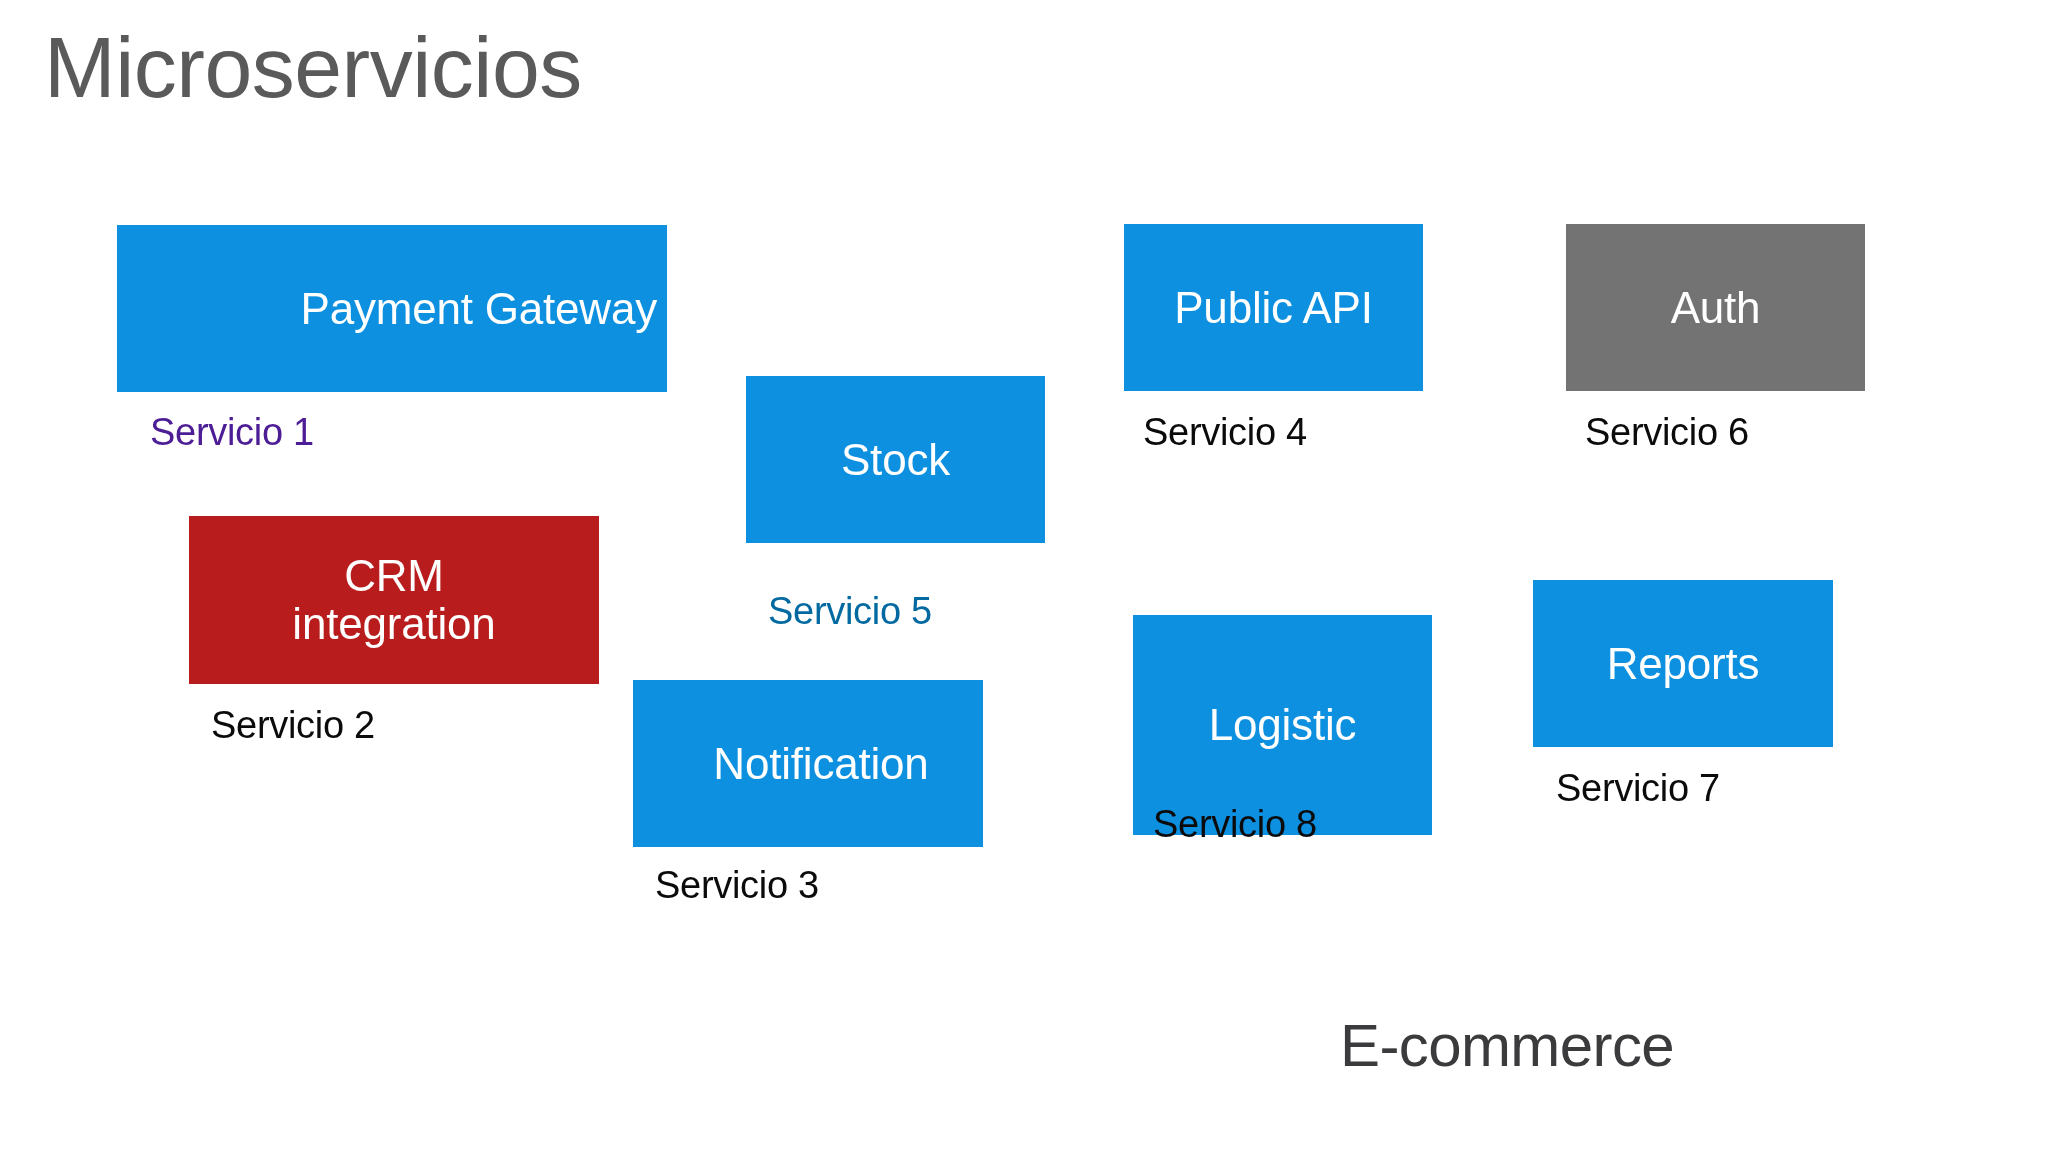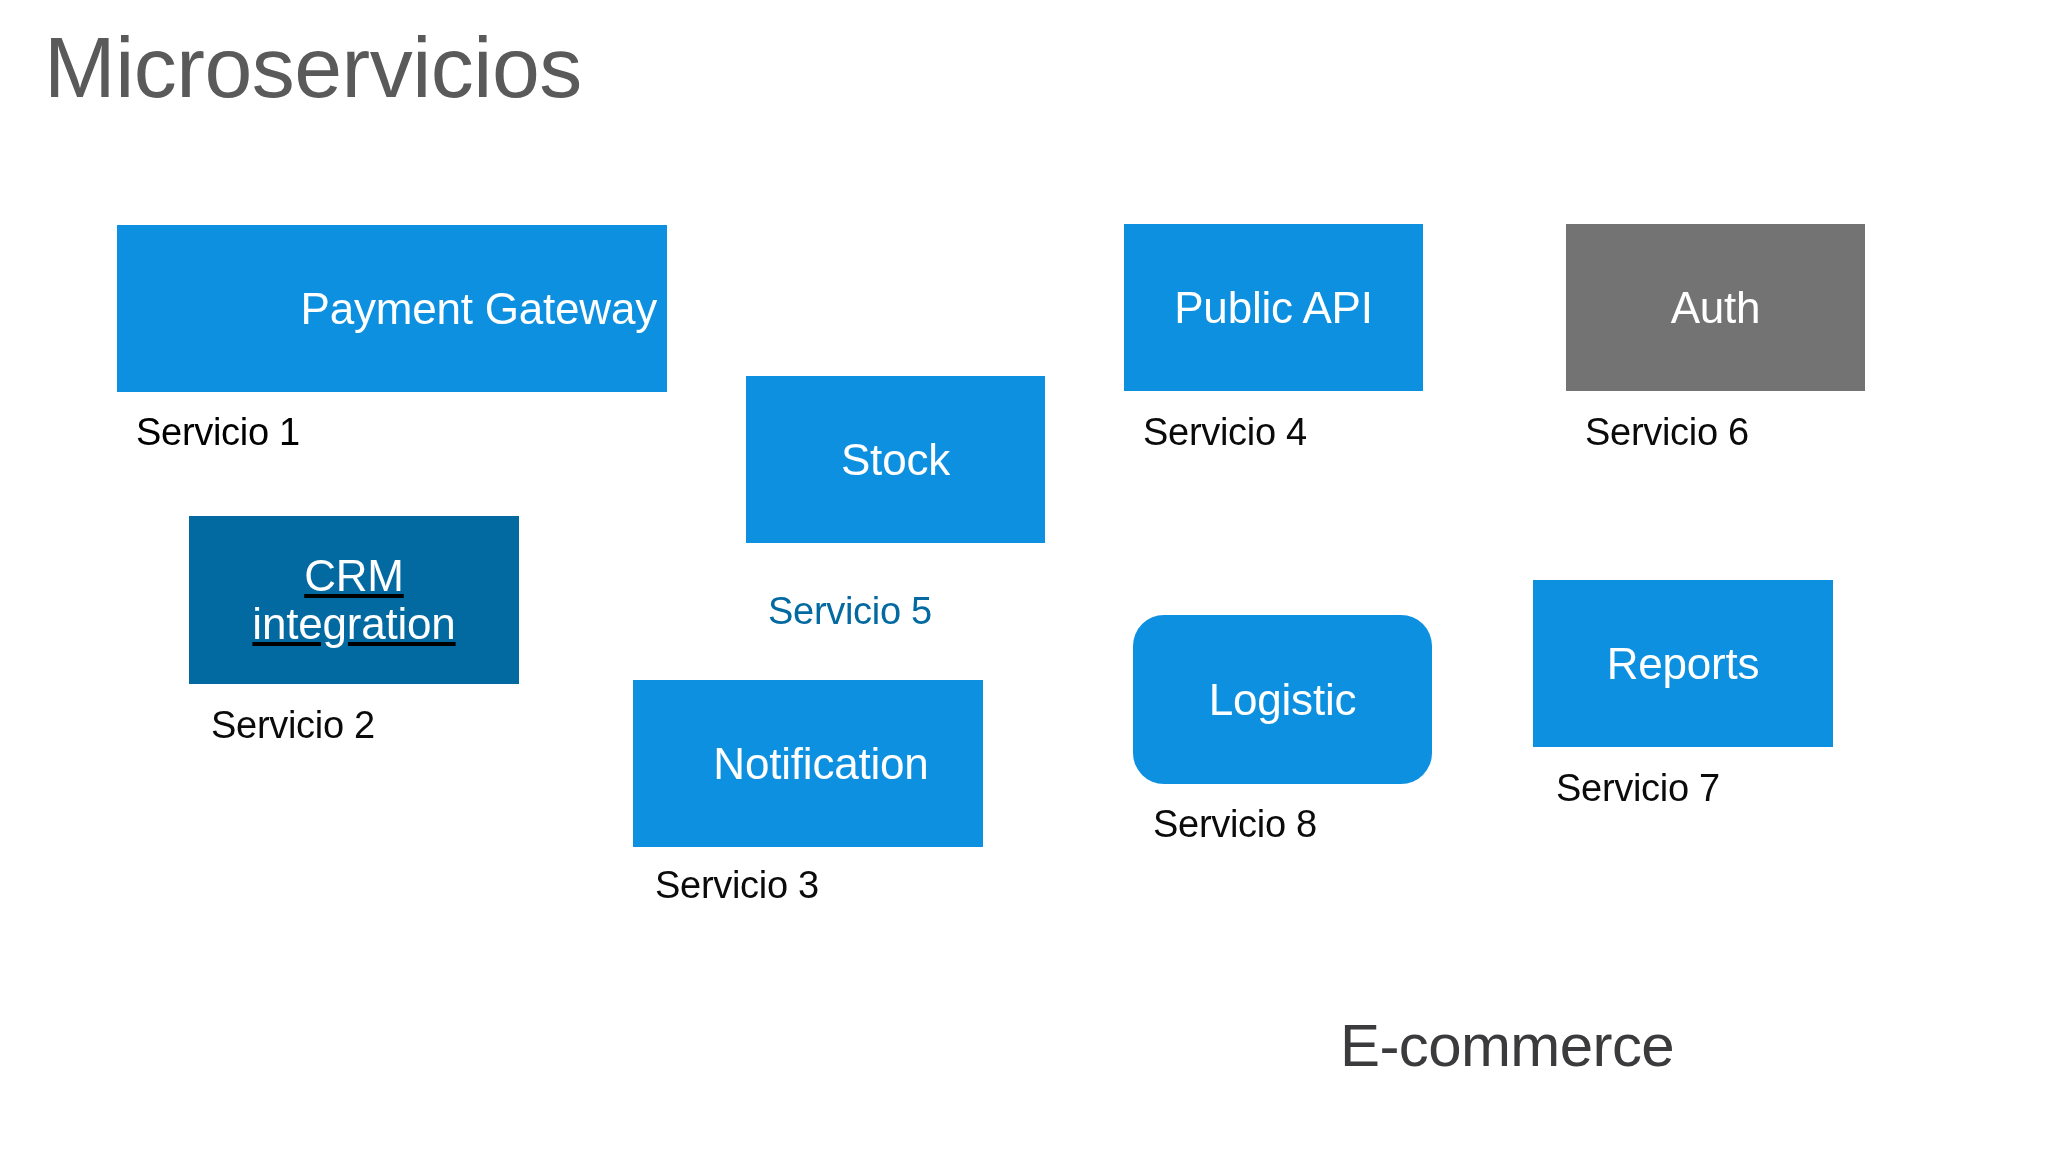--- a/index.html
+++ b/index.html
@@ -85,22 +85,22 @@
 <body>
 
 <div id="slide" style="background: rgb(255, 255, 255);">
 
   <div id="slide-title" style="color: rgb(90, 90, 90);">Microservicios</div>
 
   <div id="services-layer">
       <div class="service-box" style="left: 117px; top: 225px; width: 550px; height: 167px; background: rgb(13, 144, 224); justify-content: flex-end;">
         <div class="service-box-label">Payment Gateway</div>
       </div>
-      <div class="service-caption" style="left: 136px; top: 411px; color: #000000;">Servicio 1</div>
-      <div class="service-box" style="left: 189px; top: 516px; width: 330px; height: 168px; background: #0369a1; text-decoration: underline;">
+      <div class="service-caption" style="left: 150px; top: 411px; color: #4c1d95;">Servicio 1</div>
+      <div class="service-box" style="left: 189px; top: 516px; width: 410px; height: 168px; background: #b91c1c;">
         <div class="service-box-label">CRM
 integration</div>
       </div>
       <div class="service-caption" style="left: 211px; top: 704px; color: rgb(11, 11, 11);">Servicio 2</div>
       <div class="service-box" style="left: 633px; top: 680px; width: 350px; height: 167px; background: rgb(13, 144, 224); padding-left: 36px;">
         <div class="service-box-label">Notification</div>
       </div>
       <div class="service-caption" style="left: 655px; top: 864px; color: rgb(11, 11, 11);">Servicio 3</div>
       <div class="service-box" style="left: 1124px; top: 224px; width: 299px; height: 167px; background: rgb(13, 144, 224);">
         <div class="service-box-label">Public API</div>
@@ -111,21 +111,21 @@
       </div>
       <div class="service-caption" style="left: 768px; top: 590px; color: #0369a1;">Servicio 5</div>
       <div class="service-box" style="left: 1566px; top: 224px; width: 299px; height: 167px; background: #737373;">
         <div class="service-box-label">Auth</div>
       </div>
       <div class="service-caption" style="left: 1585px; top: 411px; color: rgb(11, 11, 11);">Servicio 6</div>
       <div class="service-box" style="left: 1533px; top: 580px; width: 300px; height: 167px; background: rgb(13, 144, 224);">
         <div class="service-box-label">Reports</div>
       </div>
       <div class="service-caption" style="left: 1556px; top: 767px; color: rgb(11, 11, 11);">Servicio 7</div>
-      <div class="service-box" style="left: 1133px; top: 615px; width: 299px; height: 169px; background: rgb(13, 144, 224); border-radius: 31px;">
+      <div class="service-box" style="left: 1133px; top: 615px; width: 299px; height: 220px; background: rgb(13, 144, 224);">
         <div class="service-box-label">Logistic</div>
       </div>
       <div class="service-caption" style="left: 1153px; top: 803px; color: rgb(11, 11, 11);">Servicio 8</div>
     </div>
 
   <div id="group-label" style="color: rgb(59, 59, 61);">E-commerce</div>
 
 </div>
 
 </body></html>

